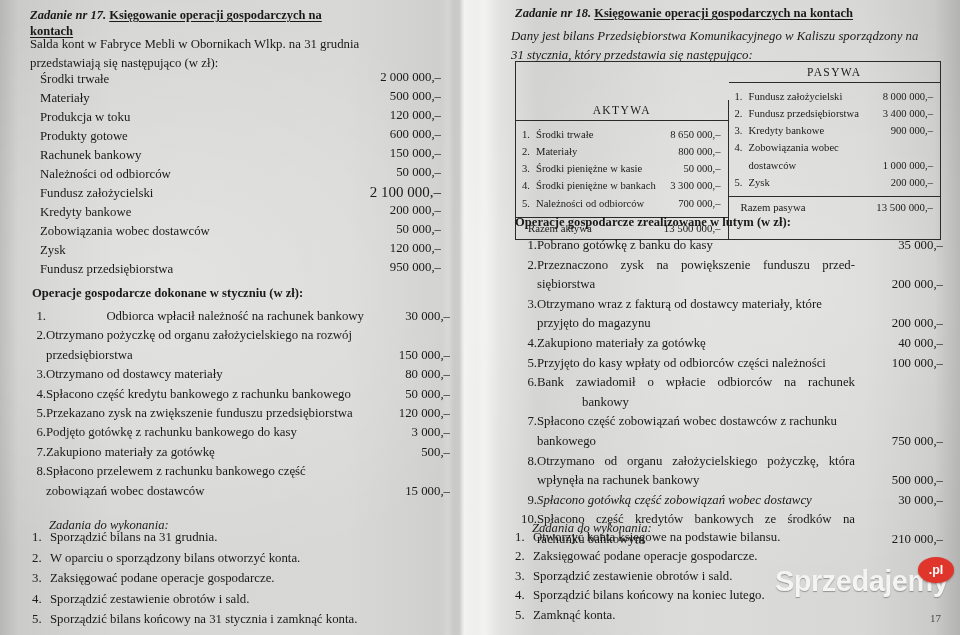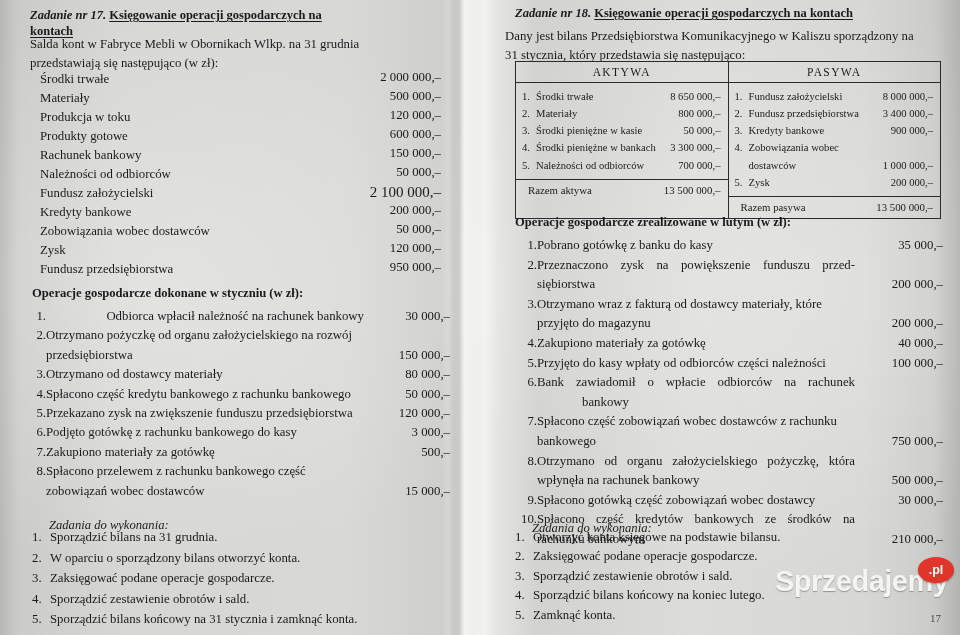--- a/index.html
+++ b/index.html
@@ -125,21 +125,21 @@
   .task-item .num { flex: 0 0 18px; }
   .task-item .txt { flex: 1 1 auto; }
 
   
   #balance-table {
     border: 1.6px solid #2b2b2b;
     display: flex;
     width: 424px;
   }
   .bs-side { flex: 1 1 50%; }
-  .bs-side.left { border-right: 1.6px solid #2b2b2b; }
+  .bs-side.left { border-right: 1.6px solid #2b2b2b; margin-top: 38px; }
   .bs-head {
     text-align: center;
     font-size: 11.5px;
     letter-spacing: 1.4px;
     padding: 4px 0 4px;
     border-bottom: 1.3px solid #2b2b2b;
   }
   .bs-body {
     padding: 5px 7px 5px 6px;
     min-height: 96px;
@@ -386,21 +386,21 @@
 
   <div class="col" id="col-right">
 
     <div style="position:absolute; left:10px; top:6px; width:400px;">
       <p class="zad-head">
         <span class="zno">Zadanie nr 18.</span>
         <span class="ztitle">Księgowanie operacji gospodarczych na kontach</span>
       </p>
     </div>
 
-    <div style="position:absolute; left:0; top:27px; width:420px;">
+    <div style="position:absolute; left:6px; top:27px; width:420px;font-style:italic;">
       <p class="intro">Dany jest bilans Przedsiębiorstwa Komunikacyjnego w Kaliszu sporządzony na 31 stycznia, który przedstawia się następująco:</p>
     </div>
 
     <div style="position:absolute; left:10px; top:61px;">
       <div id="balance-table">
 
         <div class="bs-side left">
           <div class="bs-head">AKTYWA</div>
           <div class="bs-body" id="bs-assets">
               <div class="bs-row">
@@ -561,21 +561,21 @@
             </div>
             <div class="op-item" style="line-height: 19.6px;">
               <span class="num" style="flex: 0 0 22px;"></span>
               <span class="body" style="flex: 0 0 318px;">wpłynęła na rachunek bankowy</span>
               <span class="amount" style="flex: 0 0 88px;">500 000,–</span>
             </div>
           </li>
           <li style="position: relative; margin-bottom: 0px;">
             <div class="op-item" style="line-height: 19.6px;">
               <span class="num" style="flex: 0 0 22px;">9.</span>
-              <span class="body" style="width: 318px; flex: 0 0 318px;">Spłacono gotówką część zobowiązań wobec dostawcy</span>
+              <span class="body" style="width: 318px; flex: 0 0 318px; font-style: italic;">Spłacono gotówką część zobowiązań wobec dostawcy</span>
               <span class="amount" style="flex: 0 0 88px;">30 000,–</span>
             </div>
           </li>
           <li style="position: relative; margin-bottom: 0px;">
             <div class="op-item" style="line-height: 19.6px;">
               <span class="num" style="flex: 0 0 22px;">10.</span>
               <span class="body op-text-just" style="width: 318px; flex: 0 0 318px;">Spłacono część kredytów bankowych ze środków na</span>
               <span class="amount" style="flex: 0 0 88px;"></span>
             </div>
             <div class="op-item" style="line-height: 19.6px;">

